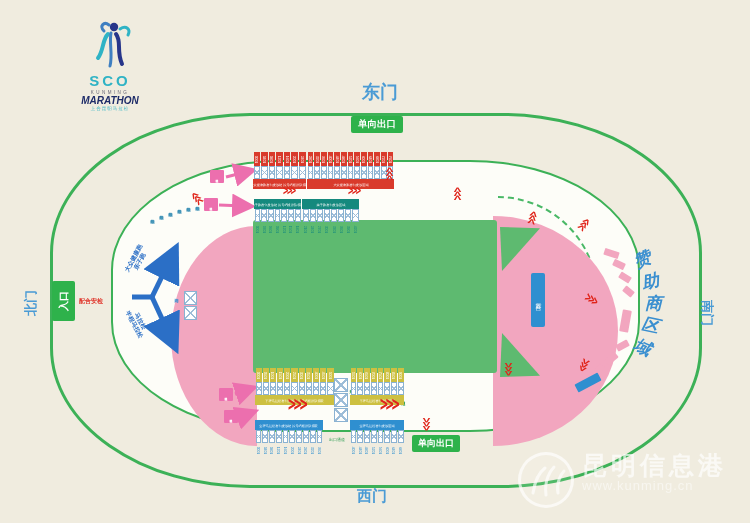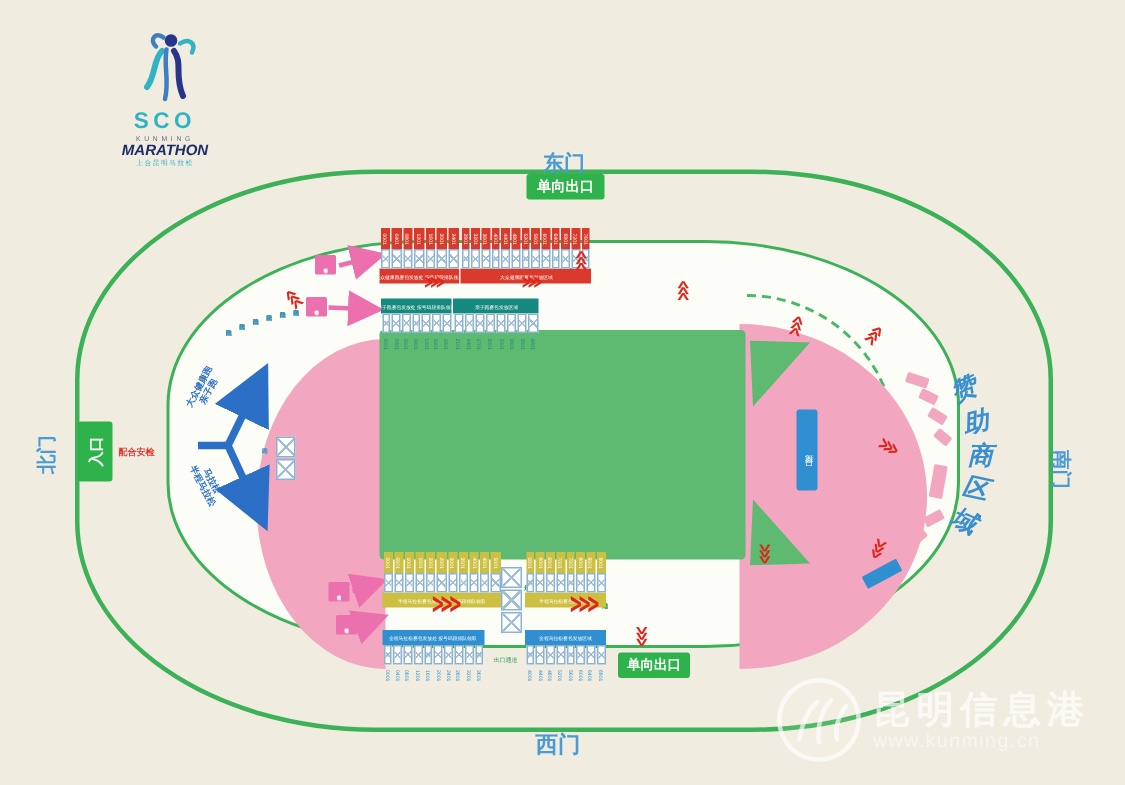--- a/index.html
+++ b/index.html
@@ -53,21 +53,21 @@
   #logo .sco{font-size:15px;font-weight:900;color:#2fb3c5;letter-spacing:3px;}
   #logo .kunming{font-size:4.5px;color:#667;letter-spacing:2.5px;margin-top:1px;}
   #logo .marathon{font-size:10px;font-style:italic;font-weight:900;color:#1d2b68;}
   #logo .cnname{font-size:4.5px;color:#2fb3c5;letter-spacing:1px;}
   #title{position:absolute;left:150px;top:46px;width:566px;text-align:center;font-size:32px;font-weight:900;font-style:italic;color:#3e94d3;letter-spacing:1px;}
   
   .schar{position:absolute;font-size:17px;font-weight:900;font-style:italic;color:#3a8fd0;}
   
   .split-label{position:absolute;color:#2b6fc6;font-size:6px;font-weight:bold;text-align:center;line-height:7px;white-space:nowrap;}
   
-  #watermark{position:absolute;left:518px;top:452px;display:flex;align-items:center;opacity:.85;}
+  #watermark{position:absolute;left:518px;top:452px;display:flex;align-items:flex-start;opacity:.85;}
   #wm-circle{width:56px;height:56px;border-radius:50%;border:3px solid rgba(255,255,255,.8);background:rgba(255,255,255,.12);box-sizing:border-box;flex:none;}
   #wm-text{margin-left:8px;color:rgba(255,255,255,.8);}
   #wm-text .wm-name{font-size:25px;font-weight:bold;letter-spacing:4px;line-height:26px;}
   #wm-text .wm-url{font-size:13px;color:rgba(255,255,255,.6);letter-spacing:1px;}
 </style>
 </head>
 <body>
 
 <div id="diagram">
 
@@ -125,21 +125,21 @@
     <span>单向出口</span>
   </div>
   <div class="gbadge" style="left:412px;top:435px;width:48px;height:17px;font-size:9px;">
     <span>单向出口</span>
   </div>
   <div class="gbadge" style="left:52px;top:281px;width:23px;height:40px;font-size:10px;">
     <span style="transform:rotate(-90deg);white-space:nowrap;">入口</span>
   </div>
   <div id="security-note">配合安检</div>
 
-  <div class="gate" style="left:362px;top:100px;font-size:14px;">东门</div>
+  <div class="gate" style="left:362px;top:80px;font-size:18px;">东门</div>
   <div class="gate" style="left:357px;top:487px;font-size:15px;text-align:right;">西门</div>
   <div class="gate" style="left:18px;top:294px;font-size:13px;transform:rotate(-90deg);">北门</div>
   <div class="gate" style="left:694px;top:304px;font-size:13px;transform:rotate(90deg);">南门</div>
 
   <div id="logo">
     <svg width="64" height="54" viewBox="0 0 64 54" style="display:block;margin:0 auto;">
       <circle cx="36" cy="9" r="4.2" fill="#27358a"></circle>
       <path d="M30 16 C24 22 26 32 20 40" stroke="#2fb3c5" stroke-width="4" fill="none" stroke-linecap="round"></path>
       <path d="M38 16 C44 24 38 32 44 46" stroke="#27358a" stroke-width="4" fill="none" stroke-linecap="round"></path>
       <path d="M33 15 C31 26 35 36 32 48" stroke="#3f7fc1" stroke-width="3" fill="none" stroke-linecap="round"></path>

